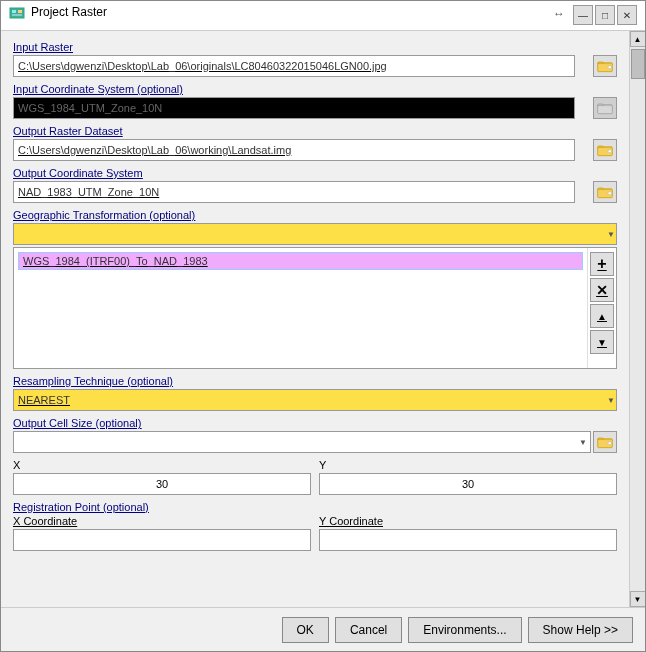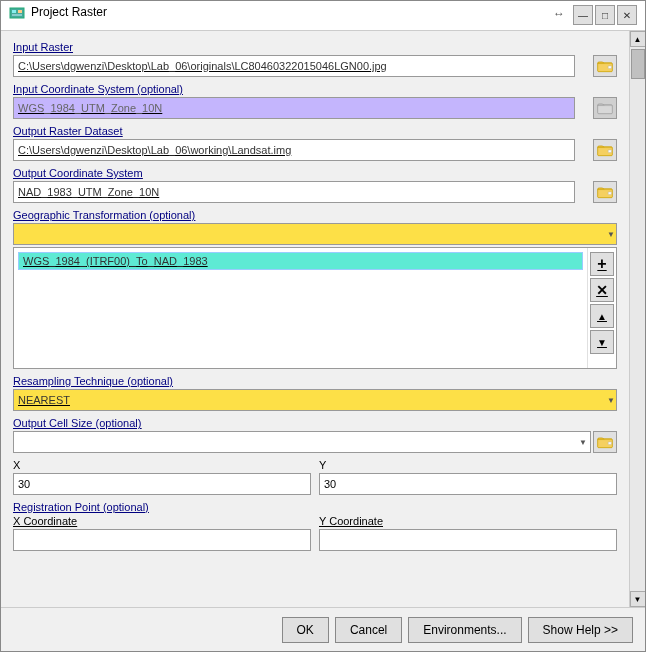--- a/index.html
+++ b/index.html
@@ -121,21 +121,21 @@
       flex: 1;
       height: 22px;
       border: 1px solid #999;
       background: #fff;
       padding: 2px 4px;
       font-size: 11px;
       color: #333;
       outline: none;
     }
     .text-input.disabled {
-      background: #c4b5fd;
+      background: #000000;
       color: #666;
     }
     .icon-btn {
       width: 24px;
       height: 22px;
       background: #e0e0e0;
       border: 1px solid #999;
       display: flex;
       align-items: center;
       justify-content: center;
@@ -181,21 +181,21 @@
       min-height: 120px;
     }
     .geo-transform-list {
       flex: 1;
       padding: 4px;
       font-size: 11px;
       color: #333;
     }
     .geo-transform-list-item {
       padding: 2px 4px;
-      background: #5eead4;
+      background: #f0abfc;
       border: 1px solid #99ccff;
       margin-bottom: 2px;
       font-size: 11px;
     }
     .geo-transform-buttons {
       display: flex;
       flex-direction: column;
       padding: 4px 2px;
       gap: 2px;
       border-left: 1px solid #e0e0e0;
@@ -225,21 +225,21 @@
     .xy-label {
       font-size: 11px;
       margin-bottom: 2px;
     }
     .xy-input {
       height: 22px;
       border: 1px solid #999;
       background: #fff;
       padding: 2px 4px;
       font-size: 11px;
-      text-align: left;
+      text-align: center;
       outline: none;
       width: 100%;
     }
     .footer {
       border-top: 1px solid #ccc;
       padding: 8px 12px;
       display: flex;
       align-items: center;
       justify-content: flex-end;
       gap: 6px;

